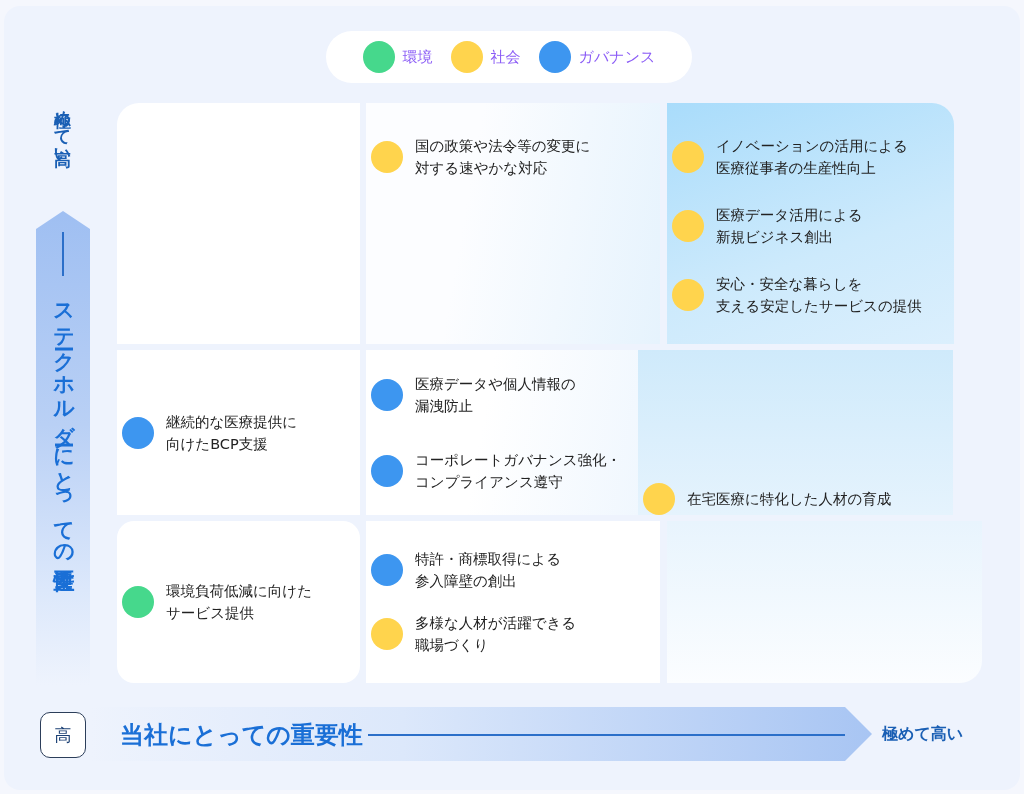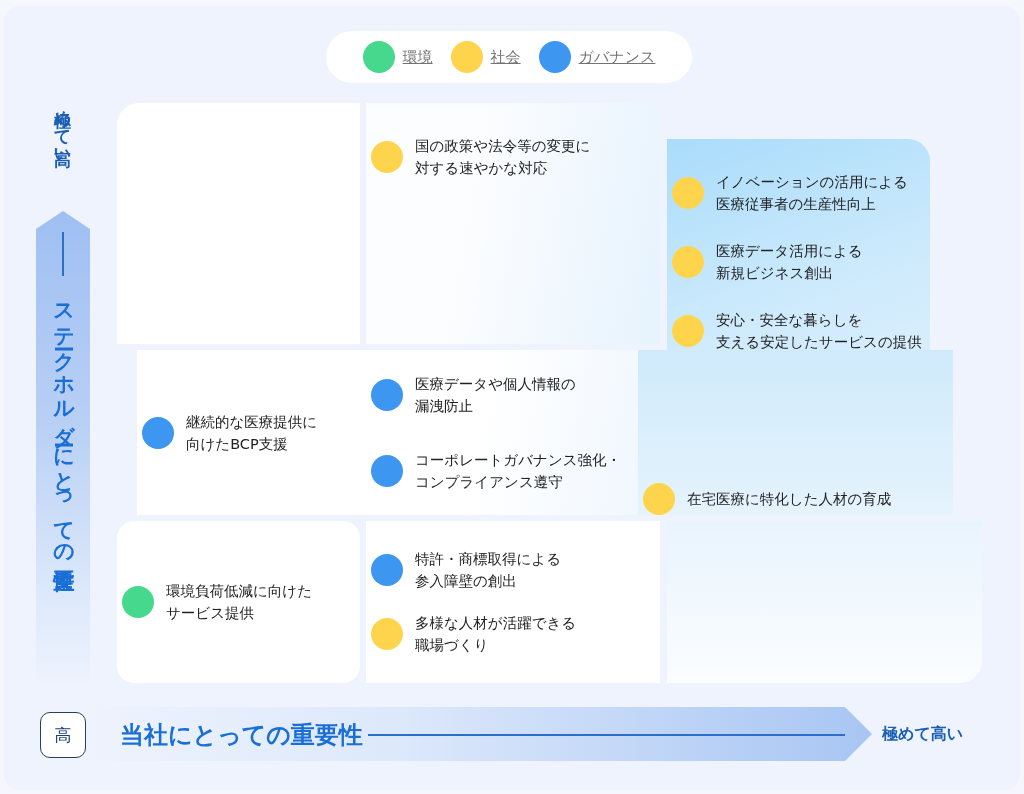--- a/index.html
+++ b/index.html
@@ -10,42 +10,42 @@
     position: absolute; left: 4px; top: 6px; width: 1016px; height: 784px;
     background: #eef3fd; border-radius: 16px;
   }
 
   
   .legend {
     position: absolute; left: 326px; top: 31px; width: 366px; height: 52px;
     background: #fff; border-radius: 26px;
     display: flex; align-items: center; justify-content: center; gap: 18px;
   }
-  .legend-item { display: flex; align-items: center; gap: 8px; font-size: 15px; color: #737373; text-decoration: underline; }
+  .legend-item { display: flex; align-items: center; gap: 8px; font-size: 15px; color: #8b5cf6; }
   .dot { width: 32px; height: 32px; border-radius: 50%; flex: none; }
   .dot.env { background: #46d88c; }
   .dot.soc { background: #ffd44d; }
   .dot.gov { background: #3d96f0; }
 
   
   .cell {
     position: absolute; background: #fff;
     display: flex; flex-direction: column; justify-content: center;
     padding-left: 5px; gap: 26px;
   }
   .cell.top { justify-content: flex-start; padding-top: 32px; }
   .item { display: flex; align-items: center; gap: 12px; }
   .item .txt { font-size: 14.5px; line-height: 22px; color: #222; white-space: pre-line; }
 
   #c00 { left: 117px; top: 103px; width: 243px; height: 241px; border-top-left-radius: 22px; }
   #c01 { left: 366px; top: 103px; width: 294px; height: 241px;
          background: linear-gradient(100deg, #fcfdff 35%, #e6f3fd 100%); }
-  #c02 { left: 667px; top: 103px; width: 263px; height: 241px; border-top-right-radius: 22px;
-         background: linear-gradient(160deg, #a9dcfb 0%, #cdeafc 60%, #dbeffd 100%); margin-top: 36px; }
-  #c10 { left: 117px; top: 350px; width: 243px; height: 165px; margin-left: 20px; }
+  #c02 { left: 667px; top: 103px; width: 287px; height: 241px; border-top-right-radius: 22px;
+         background: linear-gradient(160deg, #a9dcfb 0%, #cdeafc 60%, #dbeffd 100%); }
+  #c10 { left: 117px; top: 350px; width: 243px; height: 165px; }
   #c11 { left: 366px; top: 350px; width: 294px; height: 165px;
          background: linear-gradient(100deg, #ffffff 40%, #eef6fe 100%); }
   #c12 { left: 638px; top: 350px; width: 315px; height: 165px;
          background: linear-gradient(180deg, #cfeafb 0%, #e5f3fd 100%); justify-content: flex-end; padding-top: 38px; }
   #c20 { left: 117px; top: 521px; width: 243px; height: 162px; border-bottom-left-radius: 22px; border-radius: 17px; }
   #c21 { left: 366px; top: 521px; width: 294px; height: 162px; }
   #c22 { left: 667px; top: 521px; width: 315px; height: 162px; border-bottom-right-radius: 22px;
          background: linear-gradient(180deg, #e8f4fd 0%, #fbfdff 100%); }
 
   

